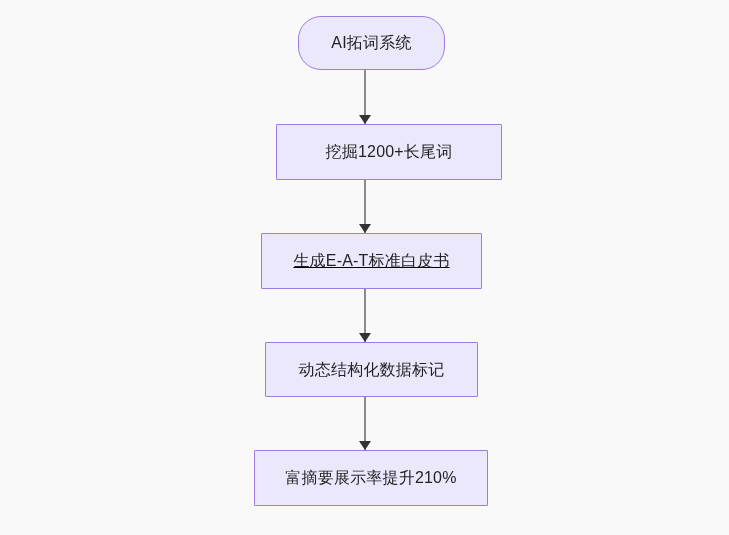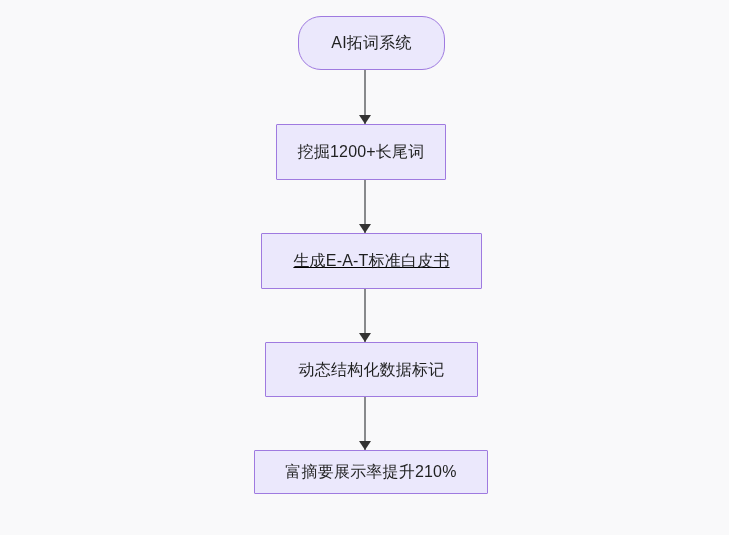--- a/index.html
+++ b/index.html
@@ -85,26 +85,26 @@
     <div class="edge-arrow"></div>
   </div>
   <div class="edge" id="edge-3" style="left: 357px; top: 397px; width: 16px; height: 53px;">
     <div class="edge-line" style="height: 53px;"></div>
     <div class="edge-arrow"></div>
   </div>
 
   <div class="node" id="node-0" style="left: 298px; top: 16px; width: 147px; height: 54px; border-radius: 23px;">
     <span class="node-label">AI拓词系统</span>
   </div>
-  <div class="node" id="node-1" style="left: 276px; top: 124px; width: 170px; height: 56px;">
+  <div class="node" id="node-1" style="left: 276px; top: 124px; width: 226px; height: 56px;">
     <span class="node-label">挖掘1200+长尾词</span>
   </div>
   <div class="node" id="node-2" style="left: 261px; top: 233px; width: 221px; height: 56px; text-decoration: underline;">
     <span class="node-label">生成E-A-T标准白皮书</span>
   </div>
   <div class="node" id="node-3" style="left: 265px; top: 342px; width: 213px; height: 55px;">
     <span class="node-label">动态结构化数据标记</span>
   </div>
-  <div class="node" id="node-4" style="left: 254px; top: 450px; width: 234px; height: 44px; align-items: center;">
+  <div class="node" id="node-4" style="left: 254px; top: 450px; width: 234px; height: 56px; align-items: center;">
     <span class="node-label">富摘要展示率提升210%</span>
   </div>
 
 </div>
 
 </body></html>

